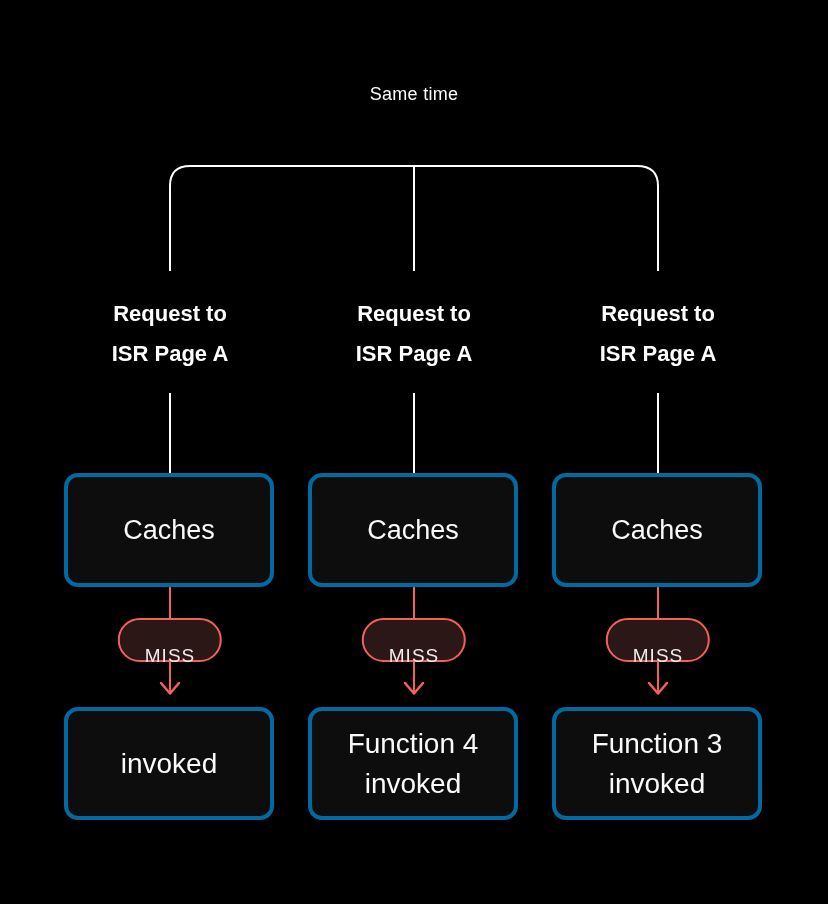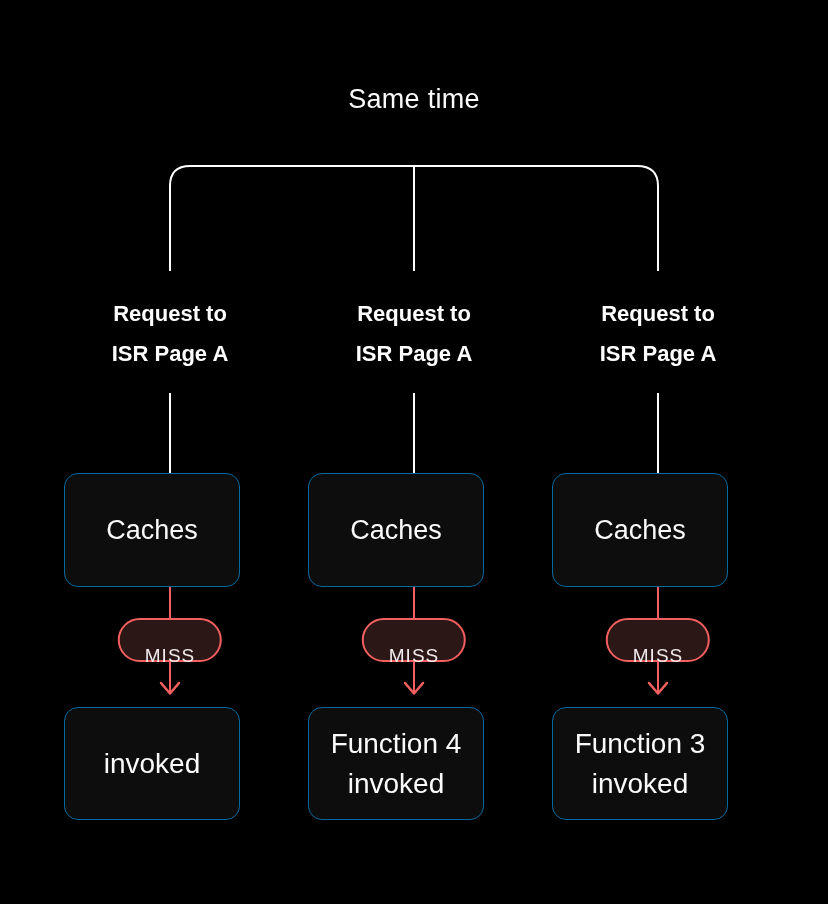--- a/index.html
+++ b/index.html
@@ -15,21 +15,21 @@
     overflow: hidden;
     font-family: "Liberation Sans", "DejaVu Sans", sans-serif;
   }
   .title {
     position: absolute;
     top: 84px;
     left: 0;
     width: 828px;
     text-align: center;
     color: #fafafa;
-    font-size: 27px;
+    font-size: 18px;
     font-weight: 400;
     letter-spacing: 0.3px;
   }
   .bracket-svg {
     position: absolute;
     top: 0;
     left: 0;
     pointer-events: none;
   }
   .bracket-path {
@@ -61,23 +61,23 @@
     position: absolute;
     top: 393px;
     left: calc(50% - 1px);
     width: 2px;
     height: 80px;
     background: #ffffff;
   }
   .node-box {
     position: absolute;
     left: 0;
-    width: 176px;
+    width: 210px;
     background: #0d0d0d;
-    border: 1px solid #0369a1;
+    border: 4px solid #0369a1;
     border-radius: 14px;
     color: #fafafa;
     display: flex;
     flex-direction: column;
     align-items: center;
     justify-content: center;
     text-align: center;
     box-sizing: border-box;
   }
   .caches-box {

